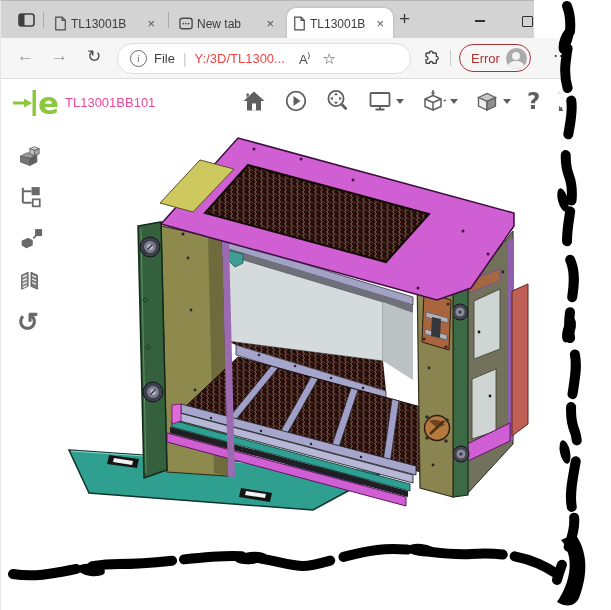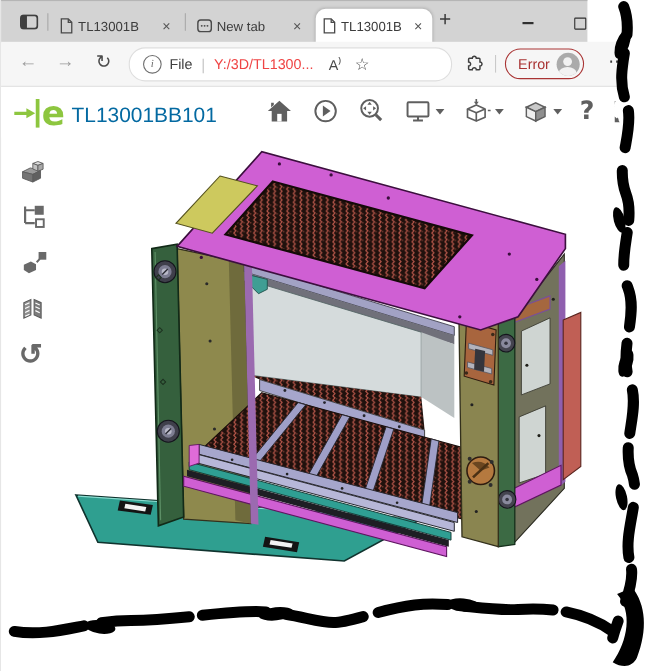--- a/index.html
+++ b/index.html
@@ -32,21 +32,21 @@
   .sep2{position:absolute;left:449px;top:12px;width:1px;height:16px;background:#c9c9c9}
   .errpill{position:absolute;left:458px;top:6px;height:26px;border:1.6px solid #a93434;border-radius:15px;
     display:flex;align-items:center;padding:0 3px 0 11px;gap:6px}
   .errpill .et{color:#a93434;font-size:13px}
   .avatar{width:21px;height:21px;border-radius:50%;background:#ababab;position:relative;overflow:hidden}
   .avatar::before{content:"";position:absolute;left:6.5px;top:4px;width:8px;height:8px;border-radius:50%;background:#f2f2f2}
   .avatar::after{content:"";position:absolute;left:2.5px;top:13px;width:16px;height:10px;border-radius:50%;background:#f2f2f2}
   .menu3{position:absolute;left:552px;top:8px;font-size:16px;color:#3a3a3a;letter-spacing:1px}
   
   .vhead{position:absolute;top:79px;left:0;width:611px;height:46px;background:#fff}
-  .vtitle{position:absolute;left:64px;top:16px;font-size:19px;color:#0369a1}
+  .vtitle{position:absolute;left:64px;top:16px;font-size:13px;color:#ec4899}
   .vtools{position:absolute;left:240px;top:9px;display:flex;align-items:center;gap:16px}
   .vtools .t{display:flex;align-items:center;gap:3px}
   .caret{width:0;height:0;border-left:4px solid transparent;border-right:4px solid transparent;border-top:5px solid #5f5f5f}
   .qm{font-size:23px;color:#5f5f5f;font-weight:bold;font-family:"DejaVu Sans",sans-serif}
   
   .sbar{position:absolute;left:16px;top:141px;display:flex;flex-direction:column;gap:14px}
   .sbar .si{width:28px;height:28px}
   .rsticon{font-size:26px;color:#696969;font-weight:bold;line-height:26px}
   
   .model{position:absolute;left:0;top:125px}

